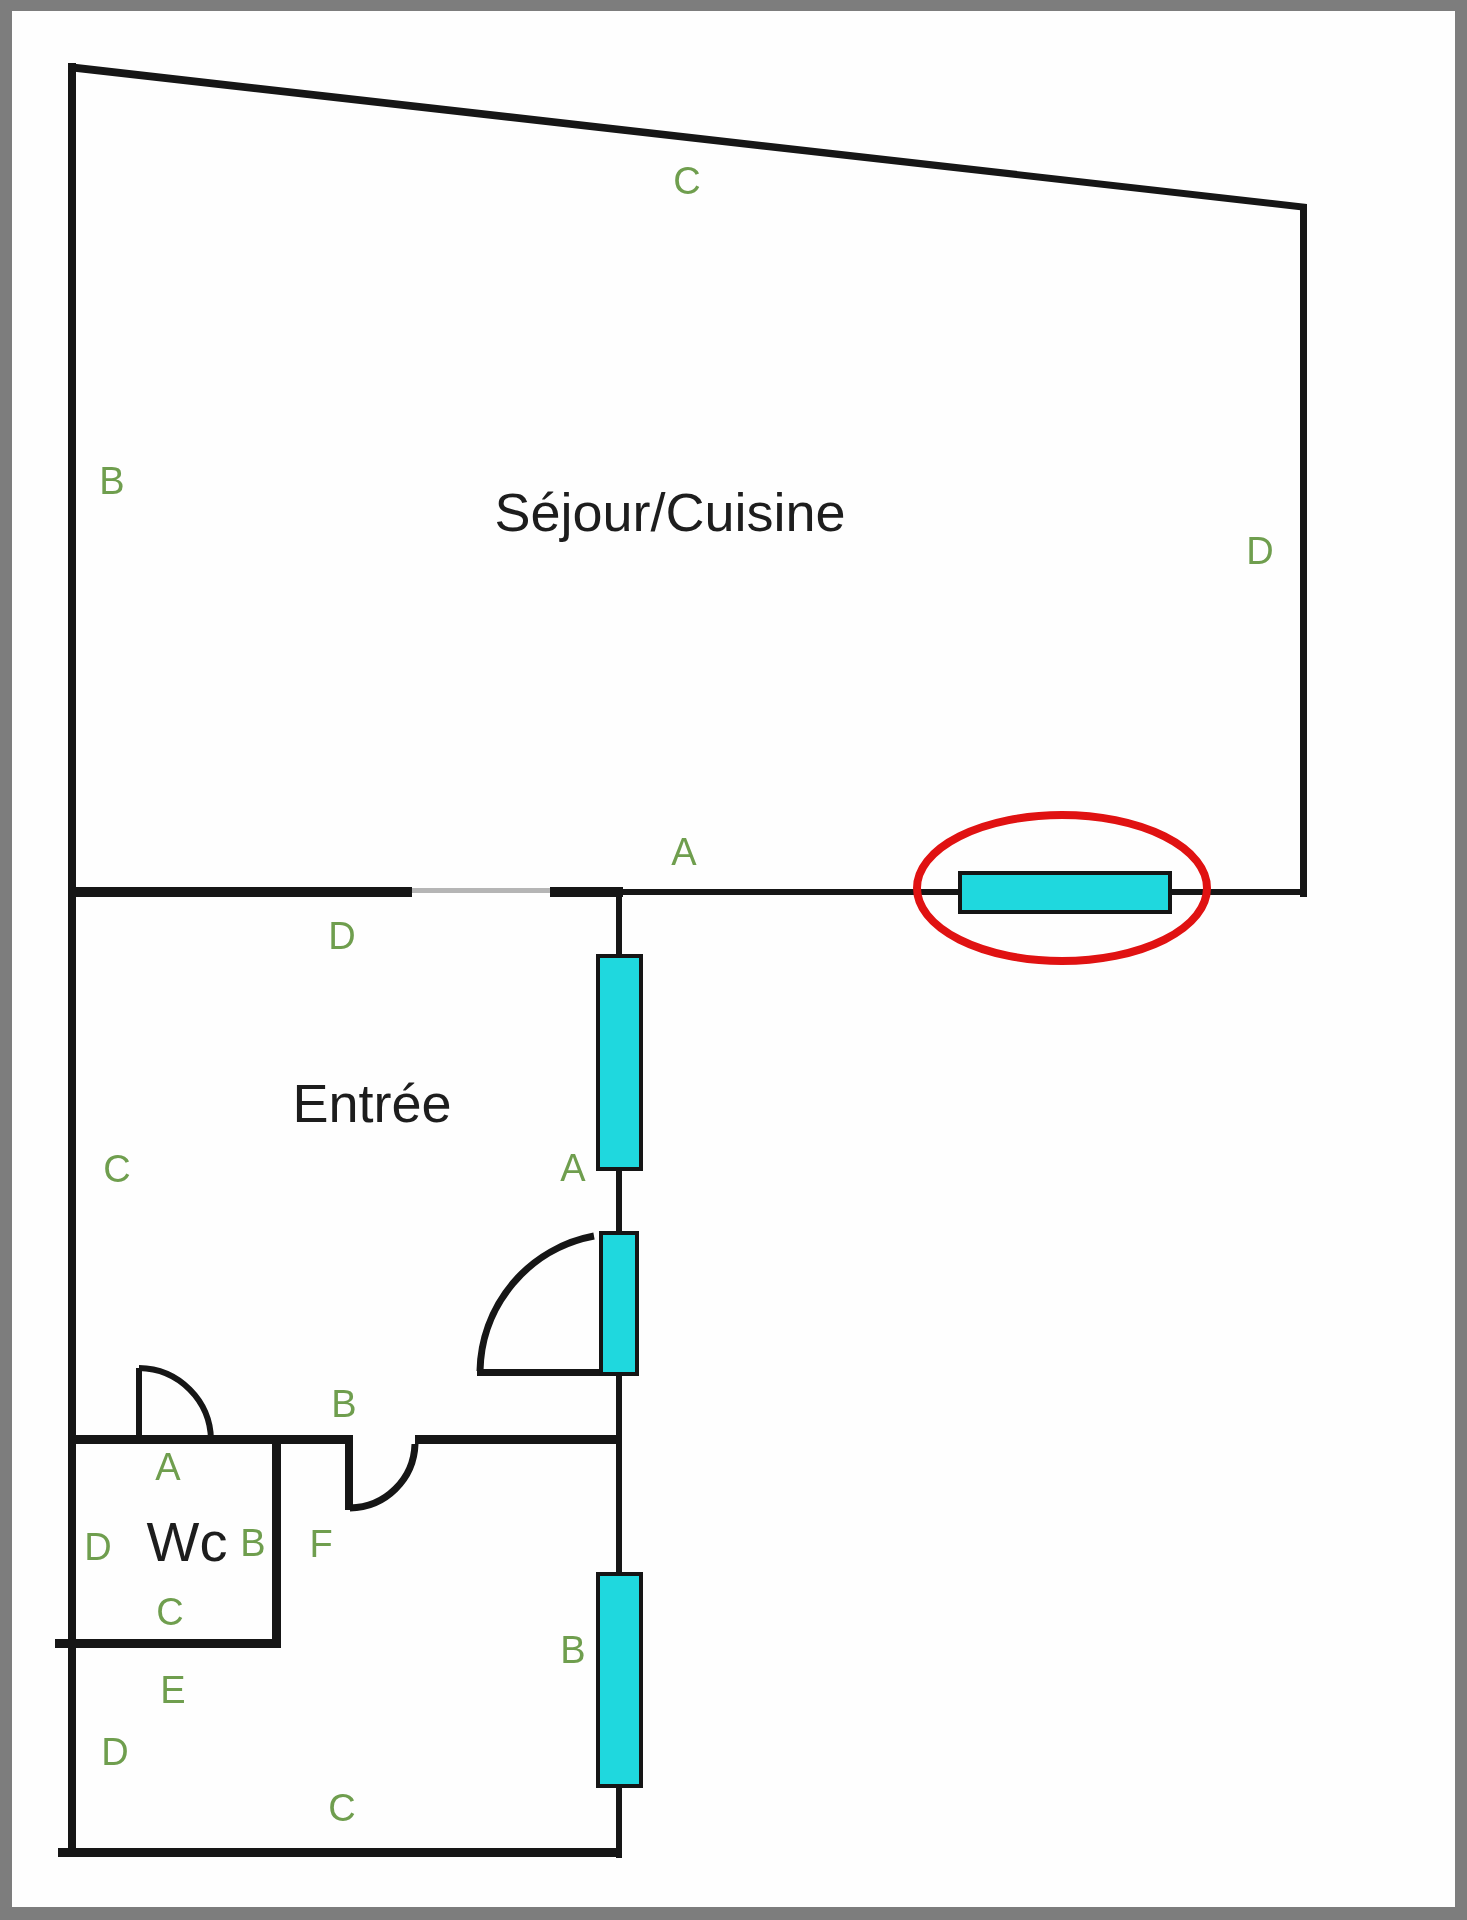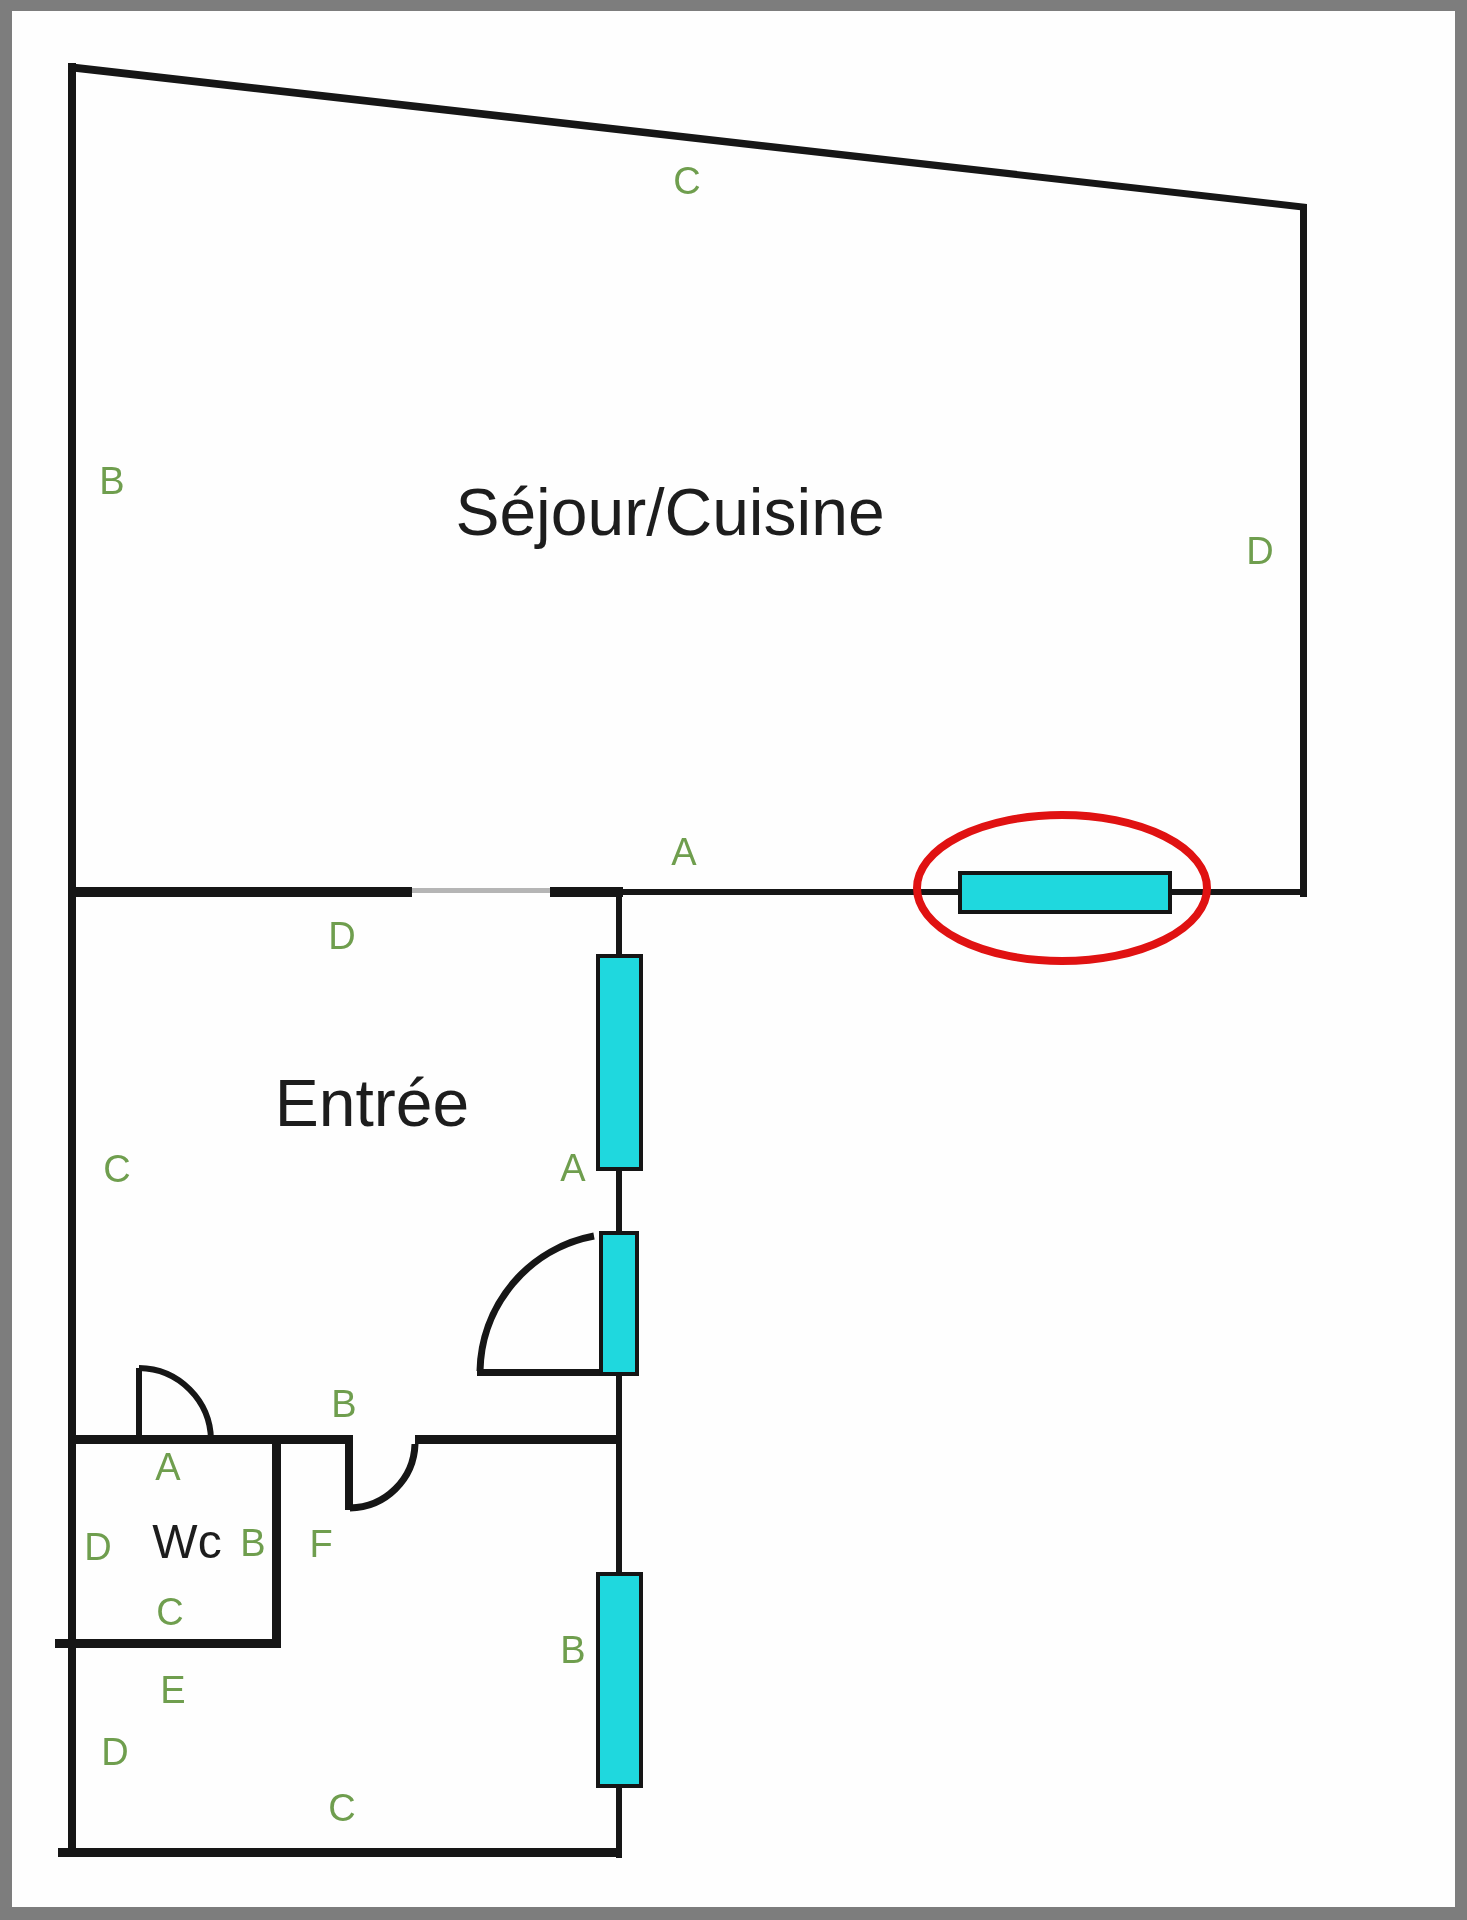--- a/index.html
+++ b/index.html
@@ -23,23 +23,23 @@
   .win{fill:var(--window_fill,#1fd8de);stroke:var(--window_border,#151515);stroke-width:4;}
   .hl{fill:none;stroke:var(--highlight,#e01212);stroke-width:8;}
   .lbl{
     position:absolute;transform:translate(-50%,-50%);
     color:var(--label,#6f9e4e);
     font-size:38px;line-height:1;white-space:nowrap;
   }
   .room{
     position:absolute;transform:translate(-50%,-50%);
     color:var(--room_text,#1d1d1d);
-    font-size:66px;line-height:1;white-space:nowrap;
+    font-size:54px;line-height:1;white-space:nowrap;
   }
-  .room.small{font-size:48px;}
+  .room.small{font-size:56px;}
 </style>
 </head>
 <body>
 
 <div class="canvas">
   <div class="paper"></div>
 
   <svg class="plan" viewBox="0 0 1467 1920">
 
     <rect class="wall" x="68" y="63" width="8" height="1794"></rect>

